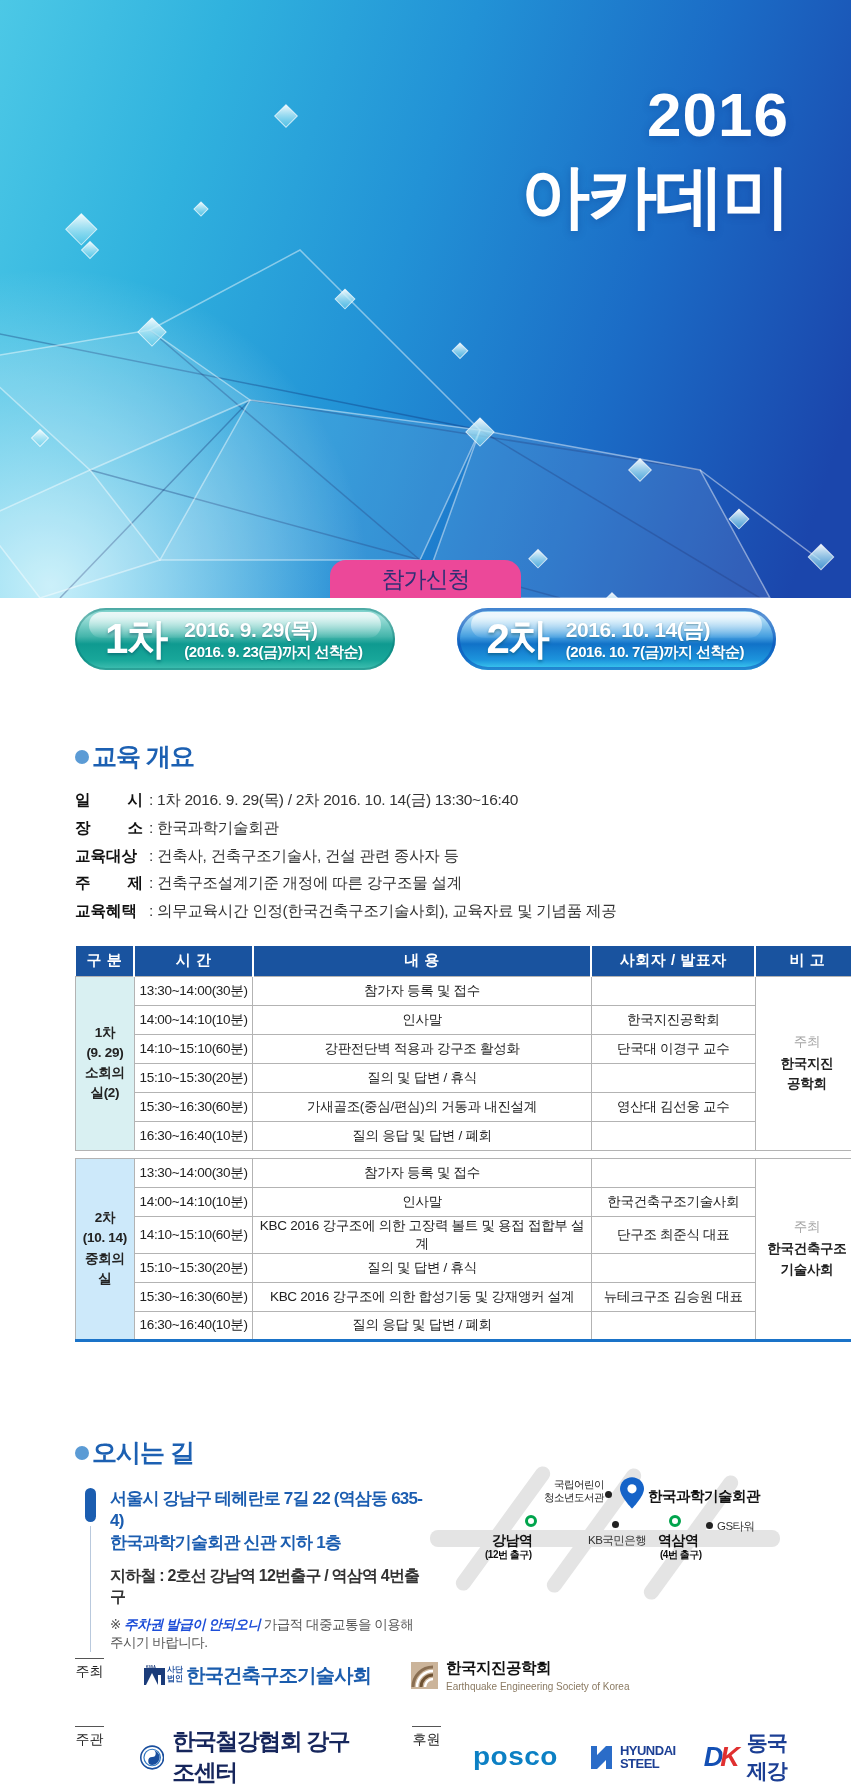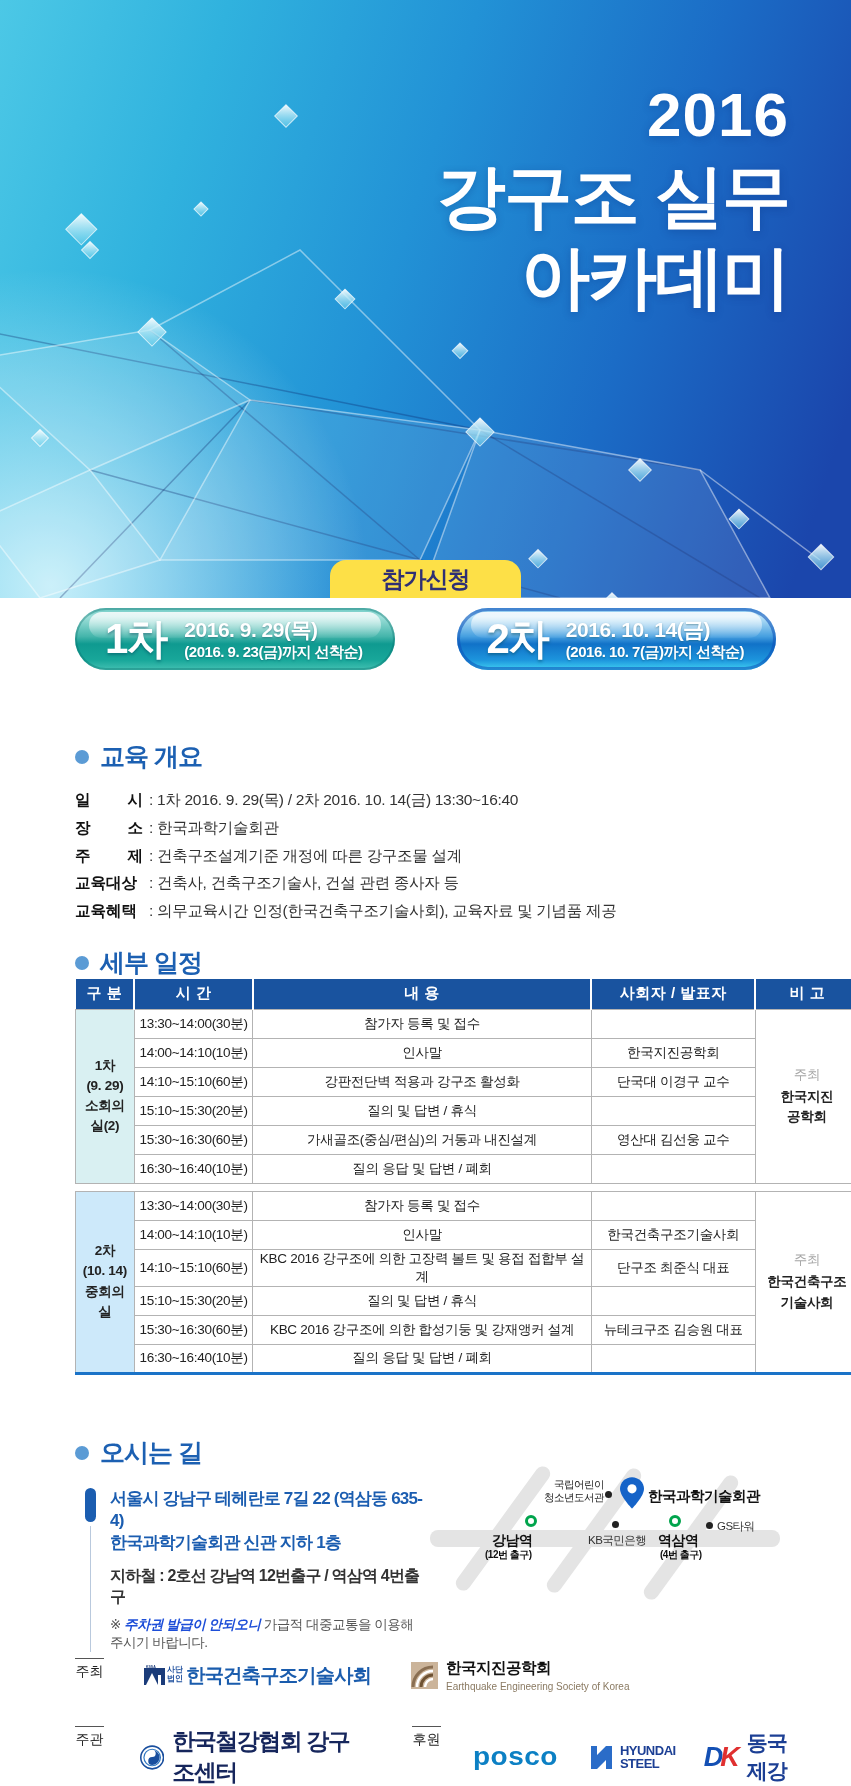--- a/index.html
+++ b/index.html
@@ -12,41 +12,41 @@
       radial-gradient(circle at 6% 98%, rgba(225,250,255,.85) 0%, rgba(225,250,255,0) 32%),
       linear-gradient(108deg,#4cc8e6 0%,#30b2de 22%,#2292d6 46%,#1b6cc6 70%,#1b46ac 94%);
     overflow:hidden;}
   .hero svg{position:absolute;left:0;top:0;}
   .hero-title{position:absolute;top:84px;right:62px;text-align:right;color:#ffffff;
     text-shadow:0 2px 8px rgba(0,40,120,.28);font-weight:bold;line-height:1;}
   .hero-title .t1{font-size:62px;letter-spacing:1px;margin-bottom:16px;}
   .hero-title .t2{font-size:69px;letter-spacing:-2px;margin-bottom:12px;}
   .hero-title .t3{font-size:69px;letter-spacing:-2px;}
 
-  .badge{position:absolute;left:330px;top:560px;width:191px;height:38px;background:#fde047;
+  .badge{position:absolute;left:330px;top:560px;width:191px;height:38px;background:#ec4899;
     border-radius:16px 16px 0 0;display:flex;align-items:center;justify-content:center;
-    font-size:23px;font-weight:bold;color:#2f2f74;letter-spacing:-1px;}
+    font-size:23px;font-weight:normal;color:#2f2f74;letter-spacing:-1px;}
 
   
   .pills{position:absolute;left:75px;top:608px;width:701px;display:flex;gap:62px;}
   .pill{flex:1;height:62px;border-radius:31px;position:relative;display:flex;align-items:center;overflow:hidden;}
   .pill.teal{background:linear-gradient(180deg,#6cc9c2 0%,#9fe0da 14%,#44b5ab 46%,#0f9a90 58%,#18a79a 84%,#43c0b2 100%);
     box-shadow:inset 0 0 0 2px rgba(10,110,105,.35);}
   .pill.blue{background:linear-gradient(180deg,#7cc0ec 0%,#bce4f8 14%,#459fe0 46%,#1172c8 58%,#1d95dd 84%,#41d2f2 100%);
     box-shadow:inset 0 0 0 3px rgba(13,80,184,.55);}
   .pill::before{content:"";position:absolute;left:14px;right:14px;top:4px;height:26px;border-radius:14px;
     background:linear-gradient(180deg,rgba(255,255,255,.85),rgba(255,255,255,.05));}
   .pill .num{position:relative;font-size:42px;font-weight:bold;color:#ffffff;margin:0 18px 0 30px;
     text-shadow:0 2px 3px rgba(0,70,90,.45);letter-spacing:-2px;}
   .pill .dates{position:relative;color:#ffffff;line-height:1.25;text-shadow:0 1px 2px rgba(0,70,90,.45);}
   .pill .d1{font-size:21px;font-weight:bold;letter-spacing:-0.5px;}
   .pill .d2{font-size:15px;font-weight:bold;letter-spacing:-0.5px;}
 
   
-  .sec-head{display:flex;align-items:center;gap:11px;}
+  .sec-head{display:flex;align-items:center;gap:3px;}
   .sec-head .dot{width:14px;height:14px;border-radius:50%;background:#5b9bd5;}
   .sec-head .txt{font-size:25px;font-weight:bold;color:#1c60b2;letter-spacing:-1px;}
 
   
   .overview{position:absolute;left:75px;top:740px;width:710px;}
   .ov-list{margin-top:18px;}
   .ov-row{display:flex;margin-bottom:10px;font-size:15.5px;line-height:1.15;}
   .ov-row .lb{display:inline-block;width:68px;font-weight:bold;color:#111;text-align:justify;text-align-last:justify;flex:none;}
   .ov-row .vl{color:#333;margin-left:6px;letter-spacing:-0.3px;}
 
@@ -156,21 +156,20 @@
         <rect x="632" y="462" width="16" height="16" transform="rotate(45 640 470)"></rect>
         <rect x="732" y="512" width="14" height="14" transform="rotate(45 739 519)"></rect>
         <rect x="532" y="552" width="13" height="13" transform="rotate(45 538 558)"></rect>
         <rect x="812" y="548" width="18" height="18" transform="rotate(45 821 557)"></rect>
         <rect x="34" y="432" width="12" height="12" transform="rotate(45 40 438)"></rect>
         <rect x="604" y="596" width="16" height="16" transform="rotate(45 612 604)"></rect>
       </g>
     </svg>
     <div class="hero-title">
       <div class="t1">2016</div>
-      <div class="t2">강구조 실무</div>
       <div class="t3">아카데미</div>
     </div>
   </div>
 
   <div class="badge">참가신청</div>
 
   <div class="pills">
     <div class="pill teal">
       <span class="num">1차</span>
       <span class="dates">
@@ -195,39 +194,35 @@
     <div class="ov-list">
       <div class="ov-row">
         <span class="lb">일 시</span>
         <span class="vl">: 1차 2016. 9. 29(목) / 2차 2016. 10. 14(금)  13:30~16:40</span>
       </div>
       <div class="ov-row">
         <span class="lb">장 소</span>
         <span class="vl">: 한국과학기술회관</span>
       </div>
       <div class="ov-row">
+        <span class="lb">교육대상</span>
+        <span class="vl">: 건축사, 건축구조기술사, 건설 관련 종사자 등</span>
+      </div>
+      <div class="ov-row">
         <span class="lb">주 제</span>
         <span class="vl">: 건축구조설계기준 개정에 따른 강구조물 설계</span>
-      </div>
-      <div class="ov-row">
-        <span class="lb">교육대상</span>
-        <span class="vl">: 건축사, 건축구조기술사, 건설 관련 종사자 등</span>
       </div>
       <div class="ov-row">
         <span class="lb">교육혜택</span>
         <span class="vl">: 의무교육시간 인정(한국건축구조기술사회), 교육자료 및 기념품 제공</span>
       </div>
     </div>
   </div>
 
   <div class="schedule">
-    <div class="sec-head">
-      <span class="dot"></span>
-      <span class="txt">세부 일정</span>
-    </div>
     <table class="sch">
       <colgroup>
           <col style="width:53px">
           <col style="width:107px">
           <col style="width:305px">
           <col style="width:148px">
           <col style="width:93px">
         </colgroup>
       <tbody>
           <tr>

